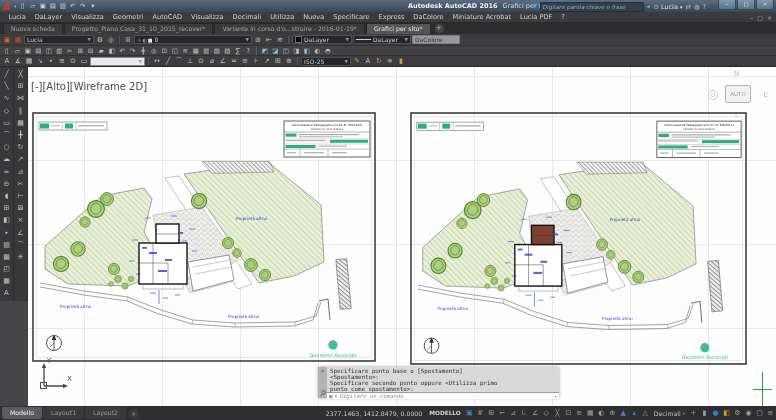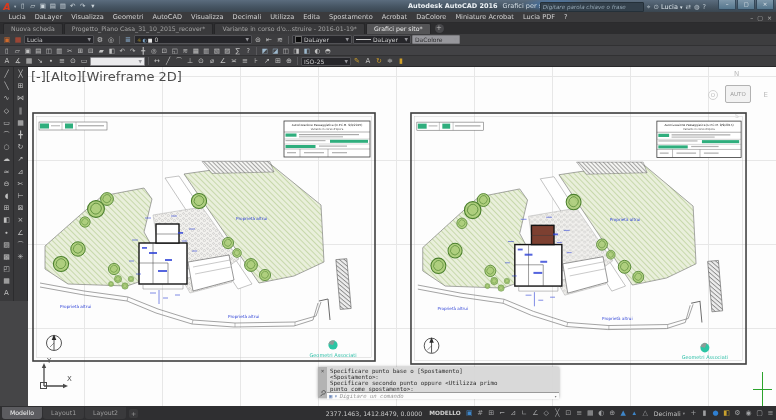--- a/index.html
+++ b/index.html
@@ -72,21 +72,21 @@
   #sidebar{position:absolute;left:0;top:67px;width:28px;height:234px;display:flex;z-index:20}
   .scol{width:13px;background:#39393b;border-right:1px solid #2c2c2e;display:flex;
     flex-direction:column;align-items:center;padding-top:1px}
   .scol .icon{width:11px;height:12.2px;font-size:7px;color:#c0c0c0}
 
   
   #canvas{position:absolute;left:28px;top:67px;width:748px;height:339px;background:#fdfdfd;
     background-image:linear-gradient(to right,#e7e7e7 1px,transparent 1px),
                      linear-gradient(to bottom,#e7e7e7 1px,transparent 1px);
     background-size:78px 84px;background-position:56px 9px;z-index:10}
-  .vp-label{position:absolute;left:3px;top:2px;font-size:13px;color:#4c4c4c}
+  .vp-label{position:absolute;left:3px;top:14px;font-size:10px;color:#4c4c4c}
   .compass{position:absolute;right:6px;top:3px;width:64px;height:52px;color:#b9b9b9}
   .compass-n{position:absolute;left:28px;top:0;font-size:7px}
   .compass-o{position:absolute;left:2px;top:20px;width:8px;height:8px;border:1px solid #d2d2d2;
     border-radius:50%;font-size:5.5px;line-height:8px;text-align:center}
   .compass-e{position:absolute;right:2px;top:21px;font-size:7px}
   .compass-s{position:absolute;left:29px;top:42px;font-size:6px;color:#d0d0d0}
   .auto-btn{position:absolute;left:19px;top:15px;width:24px;height:16px;background:#f2f2f2;
     border:1px solid #b2b2b2;border-radius:2px;color:#9a9a9a;font-size:5.5px;
     display:flex;align-items:center;justify-content:center}
   .crosshair-v{position:absolute;left:734px;top:305px;width:1px;height:34px;background:#2ca32c}
@@ -309,23 +309,23 @@
   <span style="display:flex">
 
   <span class="menu-item">Lucia</span>
       <span class="menu-item">DaLayer</span>
       <span class="menu-item">Visualizza</span>
       <span class="menu-item">Geometri</span>
       <span class="menu-item">AutoCAD</span>
       <span class="menu-item">Visualizza</span>
       <span class="menu-item">Decimali</span>
       <span class="menu-item">Utilizza</span>
-      <span class="menu-item">Edita</span>
-      <span class="menu-item">Spostamento</span>
-      <span class="menu-item">Acrobat</span>
+      <span class="menu-item">Nuova</span>
+      <span class="menu-item">Specificare</span>
+      <span class="menu-item">Express</span>
       <span class="menu-item">DaColore</span>
       <span class="menu-item">Miniature Acrobat</span>
       <span class="menu-item">Lucia PDF</span>
       <span class="menu-item">?</span>
     </span>
   <span class="docbtns">
 
   <span>–</span>
       <span>▢</span>
       <span>×</span>

